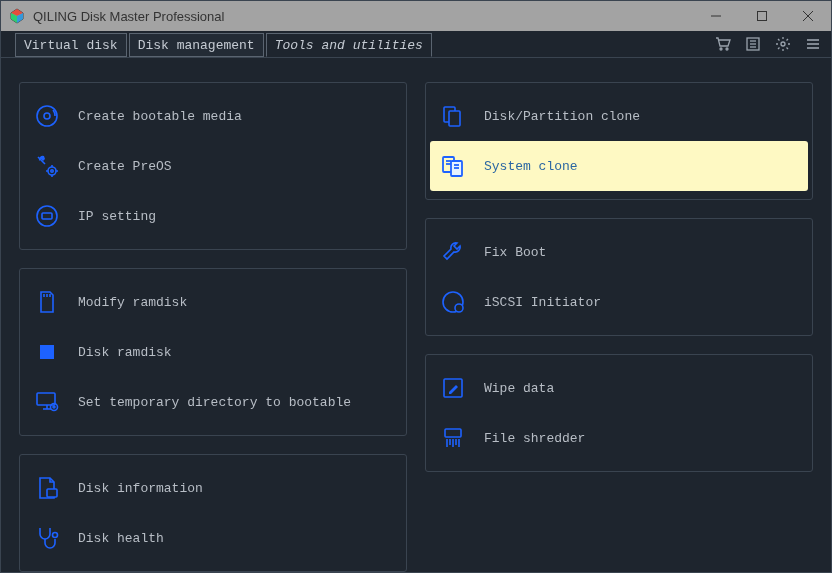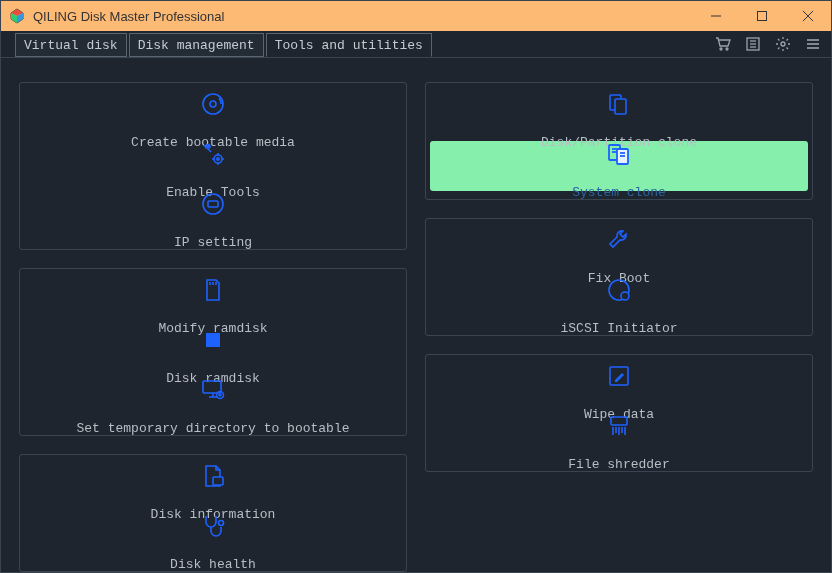--- a/index.html
+++ b/index.html
@@ -9,21 +9,21 @@
     background: #1e252e;
     font-family: "SimSun", "Courier New", monospace;
     font-size: 13px;
     color: #b8bec6;
     overflow: hidden;
     border: 1px solid #3a4450;
   }
   
   .titlebar {
     height: 30px;
-    background: #fdba74;
+    background: #a3a3a3;
     display: flex;
     align-items: center;
     padding-left: 8px;
     color: #333;
     font-family: "Microsoft YaHei", "Segoe UI", sans-serif;
   }
   .titlebar .logo {
     width: 16px; height: 16px;
     margin-right: 8px;
     display: inline-flex;
@@ -57,20 +57,21 @@
     background: #232b35;
     height: 24px;
     margin-top: 2px;
     white-space: nowrap;
   }
   .tab.active {
     border-bottom: 1px solid #1e252e;
     background: #1e252e;
     position: relative;
     z-index: 2;
+    font-style: italic;
   }
   .toolbar-icons {
     position: absolute;
     right: 10px;
     top: 0;
     height: 100%;
     display: flex;
     align-items: center;
     gap: 14px;
   }
@@ -91,24 +92,23 @@
     padding: 8px 4px;
   }
   .row {
     display: flex;
     align-items: center;
     height: 50px;
     padding: 0 10px;
     gap: 18px;
     color: #b8bec6;
     border-radius: 3px;
-    flex-direction: column;
   }
   .row.selected {
-    background: #86efac;
+    background: #fef9c3;
     color: #2a66a2;
   }
   .icon-box {
     width: 26px; height: 26px;
     display: flex; align-items: center; justify-content: center;
     flex-shrink: 0;
   }
   svg { display: block; }
 </style>
 </head>
@@ -204,21 +204,21 @@
       <div class="row">
         <span class="icon-box">
           <svg viewBox="0 0 26 26" width="26" height="26" fill="none" stroke="#1d62ff" stroke-width="1.6">
             <path d="M4 4l7 7"></path>
               <path d="M10 3a4 4 0 0 0-5 5l2-2 2 2 2-2-1-3z" fill="#1d62ff" stroke="none"></path>
             <circle cx="18" cy="18" r="4"></circle>
               <circle cx="18" cy="18" r="1.2"></circle>
             <path d="M18 12v2M18 22v2M12 18h2M22 18h2"></path>
           </svg>
         </span>
-        <span>Enable Tools</span>
+        <span>Create PreOS</span>
       </div>
       <div class="row">
         <span class="icon-box">
           <svg viewBox="0 0 26 26" width="26" height="26" fill="none" stroke="#1d62ff" stroke-width="1.6">
             <circle cx="13" cy="13" r="10"></circle>
               <rect x="8" y="10" width="10" height="6" rx="1" fill="#1e252e"></rect>
           </svg>
         </span>
         <span>IP setting</span>
       </div>

